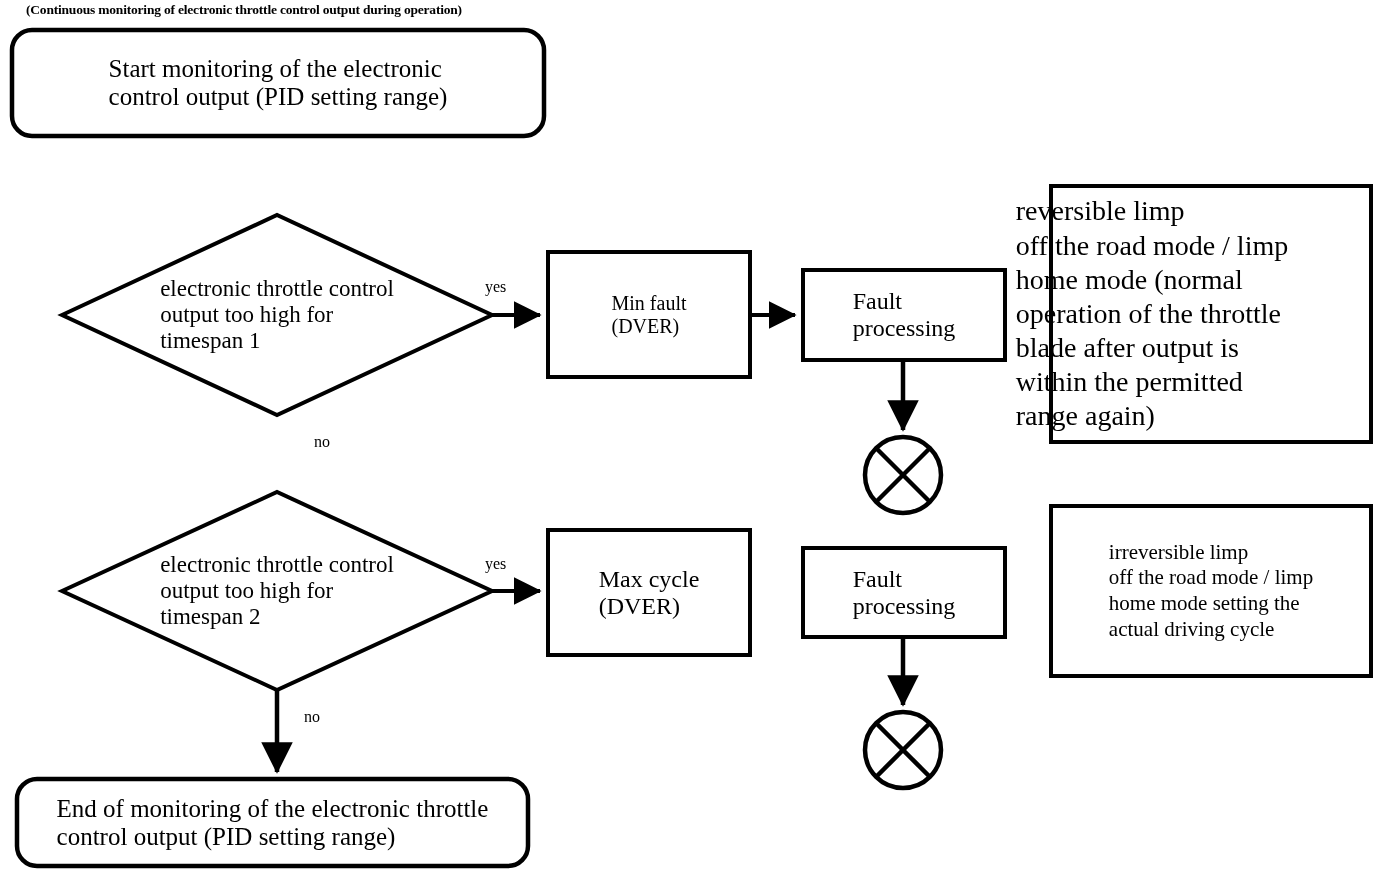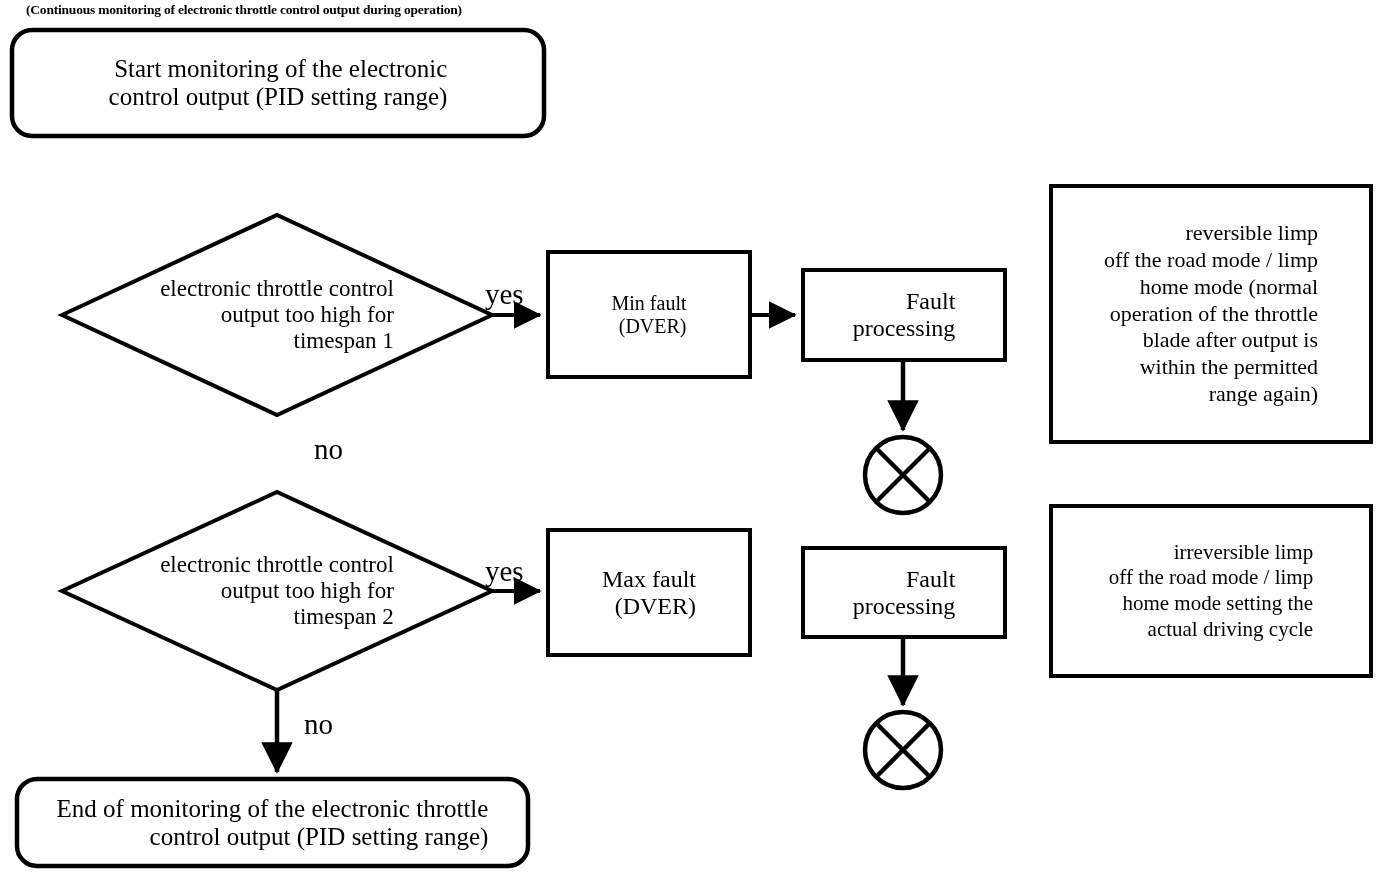--- a/index.html
+++ b/index.html
@@ -24,51 +24,51 @@
     left: 0;
     top: 0;
     width: 1392px;
     height: 878px;
   }
   .node-text {
     position: absolute;
     display: flex;
     align-items: center;
     justify-content: center;
-    text-align: right;
+    text-align: left;
     line-height: 1.12;
     white-space: pre-line;
     pointer-events: none;
   }
   .caption {
     position: absolute;
     font-family: "Liberation Serif", "DejaVu Serif", serif;
     font-weight: bold;
     font-size: 13.5px;
     letter-spacing: -0.2px;
     white-space: nowrap;
   }
   .edge-label {
     position: absolute;
-    font-size: 29px;
+    font-size: 16px;
     white-space: nowrap;
   }
   
   .t-start { left: 10px;  top: 28px;  width: 536px; height: 110px; font-size: 25px; }
   .t-end   { left: 15px;  top: 777px; width: 515px; height: 91px;  font-size: 25px; }
   
   .d-one   { left: 62px;  top: 215px; width: 430px; height: 200px; font-size: 23px; }
   .d-two   { left: 62px;  top: 492px; width: 430px; height: 198px; font-size: 23px; }
   
   .p-min   { left: 548px; top: 252px; width: 202px; height: 125px; font-size: 20px; }
   .p-max   { left: 548px; top: 530px; width: 202px; height: 125px; font-size: 24px; }
   .p-fp1   { left: 803px; top: 270px; width: 202px; height: 90px;  font-size: 24px; }
   .p-fp2   { left: 803px; top: 548px; width: 202px; height: 89px;  font-size: 24px; }
   
-  .n-rev   { left: 1051px; top: 186px; width: 320px; height: 256px; font-size: 22px; line-height: 1.22; }
+  .n-rev   { left: 992px; top: 186px; width: 320px; height: 256px; font-size: 28px; line-height: 1.22; }
   .n-irr   { left: 1051px; top: 506px; width: 320px; height: 170px; font-size: 21px; line-height: 1.22; }
 </style>
 </head>
 <body>
 
 <div id="canvas">
 
   <svg id="vector-layer" viewBox="0 0 1392 878">
     <defs>
       <marker id="arrowhead" markerWidth="7" markerHeight="7" refX="6.6" refY="3.5" orient="auto" markerUnits="strokeWidth">
@@ -130,21 +130,21 @@
 output too high for
 timespan 1</div>
 
   <div class="node-text d-two">electronic throttle control
 output too high for
 timespan 2</div>
 
   <div class="node-text p-min">Min fault
 (DVER)</div>
 
-  <div class="node-text p-max">Max fault
+  <div class="node-text p-max">Max cycle
 (DVER)</div>
 
   <div class="node-text p-fp1">Fault
 processing</div>
 
   <div class="node-text p-fp2">Fault
 processing</div>
 
   <div class="node-text n-rev">reversible limp
 off the road mode / limp

